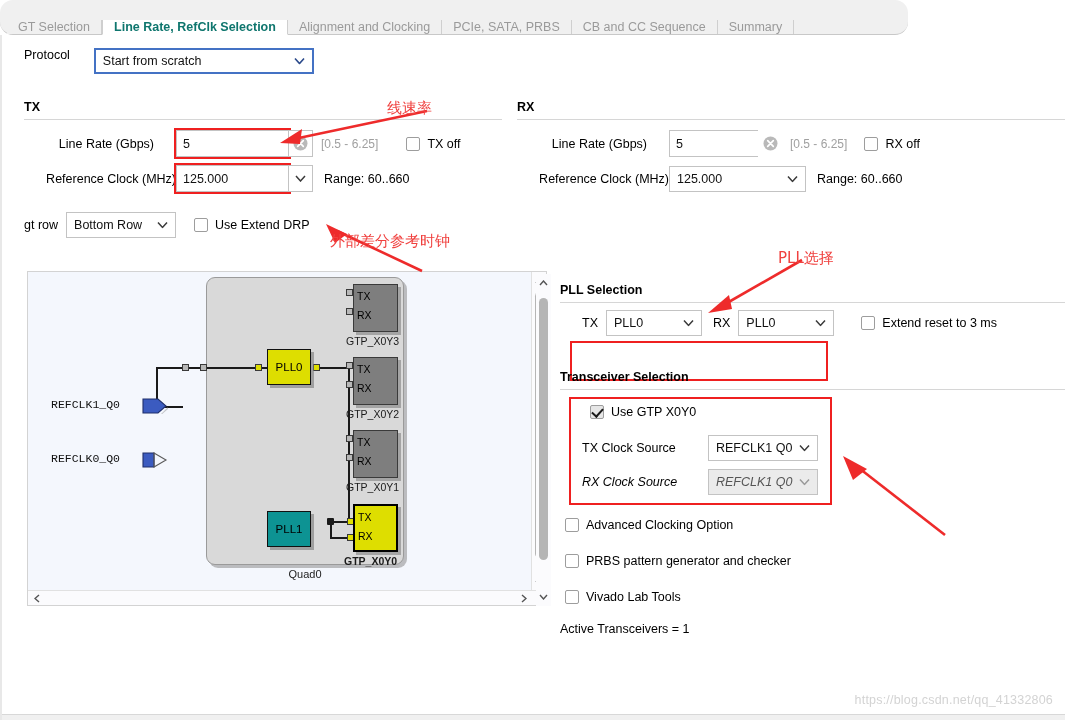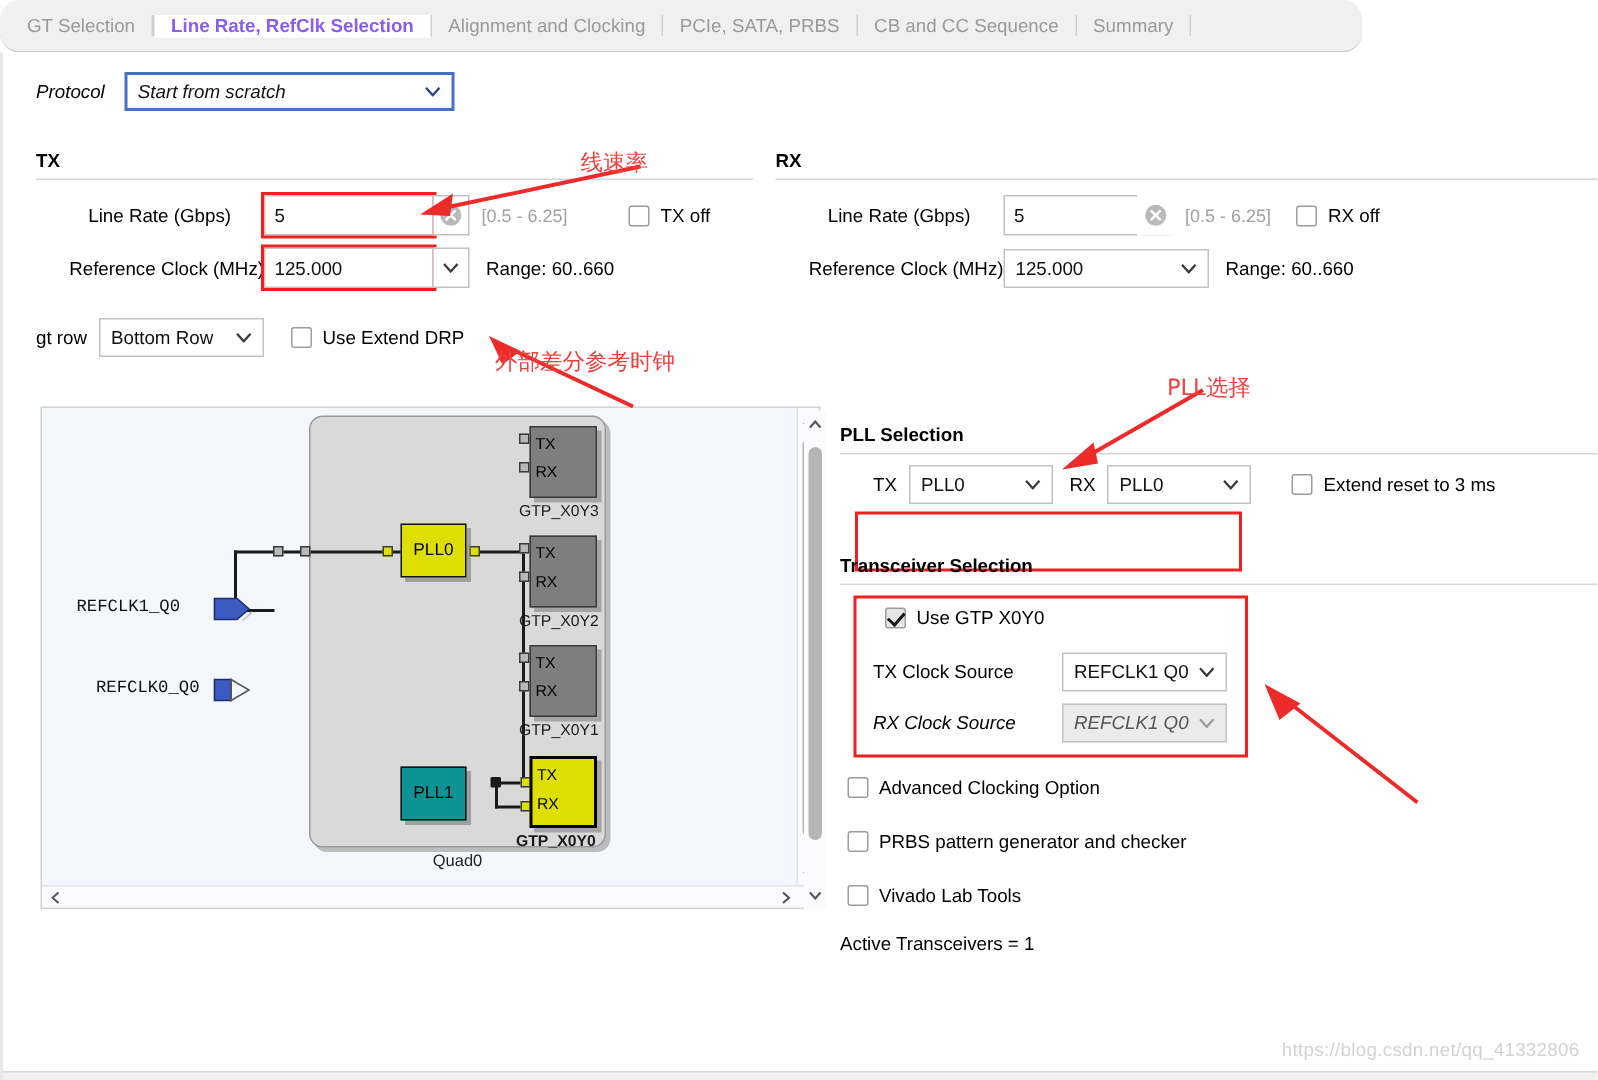--- a/index.html
+++ b/index.html
@@ -16,60 +16,60 @@
     background: #ffffff;
   }
 
   
   .tabbar {
     position: absolute; left: 0; top: 0;
     width: 908px; height: 35px;
     background: #f0f0f0;
     border-bottom: 1px solid #c8c8c8;
     display: flex;
-    align-items: center;
+    align-items: flex-end;
     border-radius: 13px;
   }
   .tabbar-pre {
     width: 7px; background: #f0f0f0;
     border-right: 1px solid #cfcfcf;
   }
   .tab {
     display: flex; align-items: center;
     padding: 0 11px;
     font-size: 12.5px;
     color: #9a9a9a;
     background: #f0f0f0;
     border-right: 1px solid #cfcfcf;
     white-space: nowrap;
     cursor: default;
   }
   .tab.active {
     background: #ffffff;
-    color: #8b5cf6;
+    color: #0f766e;
     font-weight: bold;
     border-right: 1px solid #cfcfcf;
     border-left: 1px solid #cfcfcf;
     border-bottom: 1px solid #ffffff;
     margin-bottom: -1px;
   }
   .tab-tail { flex: 1; background: #f0f0f0; }
 
   
   .sheet {
     position: absolute; left: 0; top: 35px;
     width: 1065px; height: 685px;
     background: #ffffff;
     border-left: 2px solid #e8e8e8;
   }
 
   
   .protocol-row {
     position: absolute; left: 22px; top: 13px;
-    display: flex; align-items: center; gap: 13px; font-style: italic;
+    display: flex; align-items: flex-start; gap: 24px;
   }
   .label { font-size: 12.5px; color: #000; }
   .combo {
     position: relative;
     height: 26px;
     border: 1px solid #c3c3c3;
     background: #fff;
     display: flex; align-items: center;
     padding-left: 7px;
     font-size: 12.5px;
@@ -345,21 +345,21 @@
       <div style="position:relative; display:flex; margin-left:22px;">
         <div class="textinput hl-red" style="width:113px;">5</div>
         <div class="clearbtn">
           <svg width="15" height="15" viewBox="0 0 15 15">
             <circle cx="7.5" cy="7.5" r="7" fill="#b9b9b9"></circle>
             <path d="M4.7,4.7 L10.3,10.3 M10.3,4.7 L4.7,10.3" stroke="#ffffff" stroke-width="1.7" stroke-linecap="round"></path>
           </svg>
         </div>
       </div>
       <span class="range-txt">[0.5 - 6.25]</span>
-      <label class="cb" style="margin-left:41px;text-align:right;">
+      <label class="cb" style="margin-left:28px;text-align:right;">
         <span class="cb-box"></span>
         <span class="cb-label">TX off</span>
       </label>
     </div>
 
     <div class="frow" style="left:22px; top:130px;">
       <span class="flabel" style="width:152px;">Reference Clock (MHz)</span>
       <div style="position:relative; display:flex;">
         <div class="textinput hl-red" style="width:113px;">125.000</div>
         <div class="clearbtn">
@@ -439,21 +439,21 @@
       <div style="position:absolute; left:299px; top:246px; width:7px; height:7px; background:#1a1a1a; border-radius:1px;"></div>
       <div class="pin y" style="left:319px; top:246px;"></div>
       <div class="pin y" style="left:319px; top:262px;"></div>
 
       <div class="refclk-label" style="left:23px; top:126px;">REFCLK1_Q0</div>
       <svg class="refclk-arrow" style="left:114px; top:126px; width:26px; height:16px;" viewBox="0 0 26 16">
         <polygon points="1,1 16,1 24,8 16,15 1,15" fill="#3b5bc0" stroke="#1f2f6b" stroke-width="1.1"></polygon>
         <polygon points="4,16 19,16 26,9 26,11 19,17 4,17" fill="#9a9a9a" opacity="0.55"></polygon>
       </svg>
 
-      <div class="refclk-label" style="left:36px; top:180px;">REFCLK0_Q0</div>
+      <div class="refclk-label" style="left:23px; top:180px;">REFCLK0_Q0</div>
       <svg class="refclk-arrow" style="left:114px; top:180px; width:26px; height:16px;" viewBox="0 0 26 16">
         <polygon points="1,1 12,1 12,15 1,15" fill="#3b5bc0" stroke="#1f2f6b" stroke-width="1.1"></polygon>
         <polygon points="12,1 24,8 12,15" fill="none" stroke="#5a5a5a" stroke-width="1.1"></polygon>
       </svg>
 
       <div class="pll pll0">
           <span>PLL0</span>
         </div>
       <div class="pll pll1">
           <span>PLL1</span>

